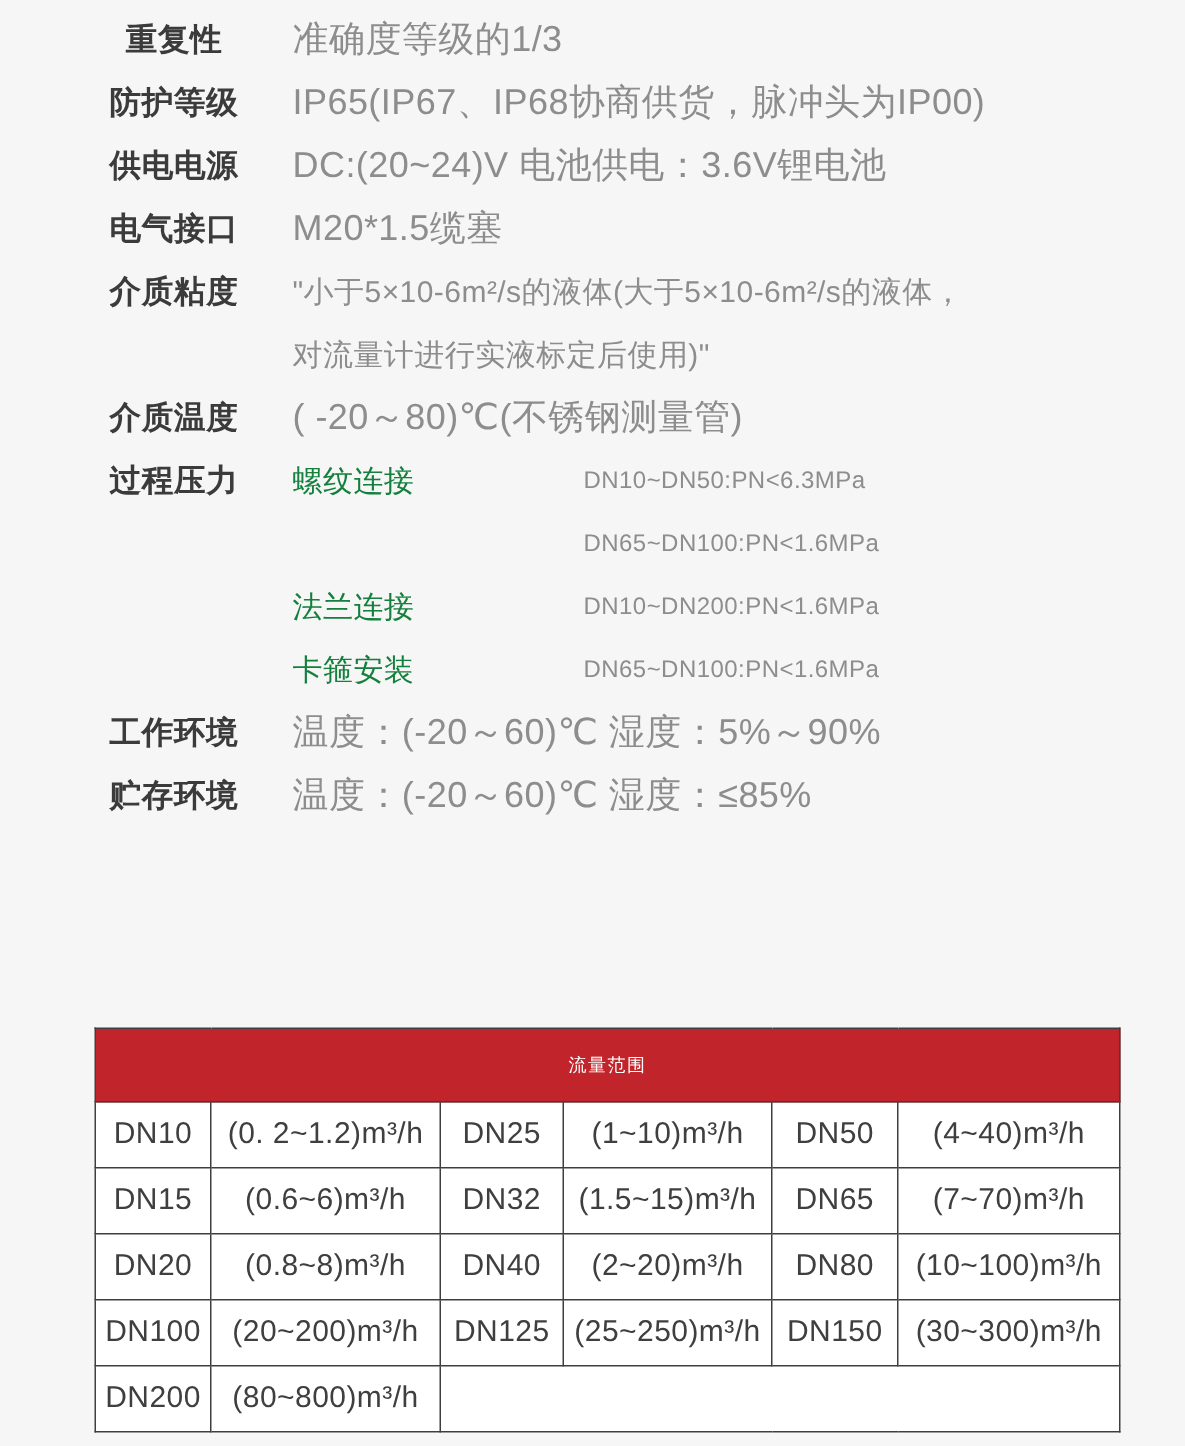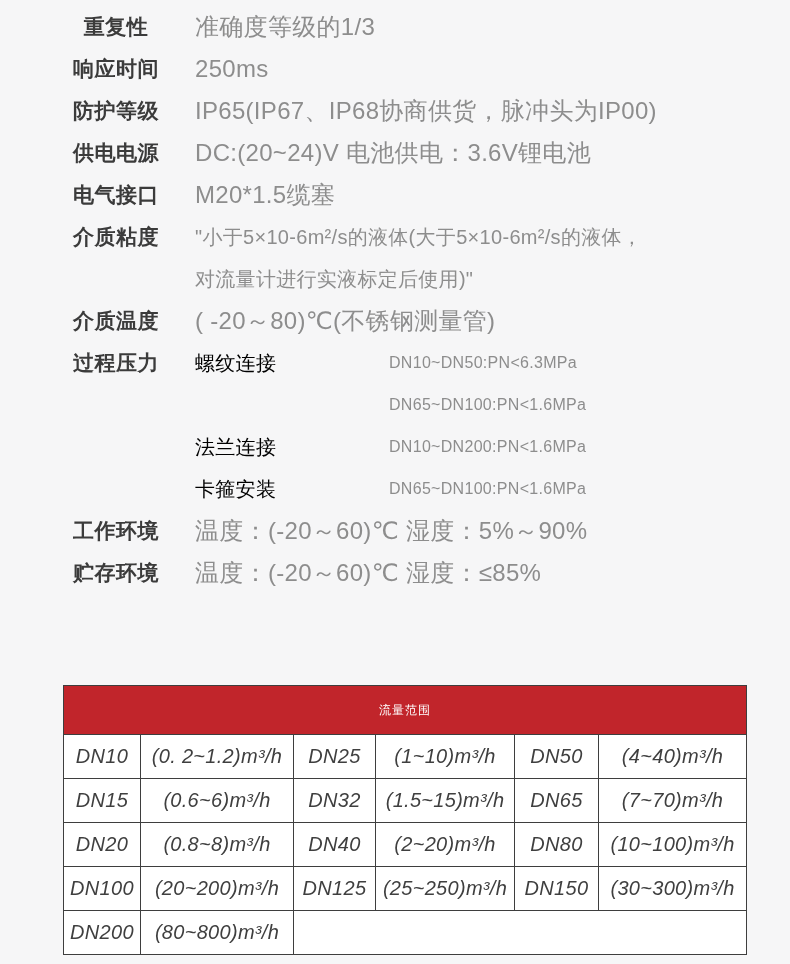--- a/index.html
+++ b/index.html
@@ -28,21 +28,21 @@
     letter-spacing:0.3px;
     white-space:pre-wrap;
   }
   .spec-value-col{margin-left:29px;}
   .spec-value-col .vline{
     font-size:20px;color:#8d8d8d;line-height:42px;letter-spacing:0.3px;
   }
   .press-line{display:flex;}
   .press-sub{
     flex:0 0 194px;width:194px;
-    font-size:20px;color:#000000;line-height:42px;letter-spacing:0.3px;
+    font-size:20px;color:#15803d;line-height:42px;letter-spacing:0.3px;
   }
   .press-val{
     font-size:16px;color:#8d8d8d;line-height:42px;letter-spacing:0.3px;
   }
 
   
   .flow-table-wrap{position:absolute;left:63px;top:685px;}
   table.flow-table{
     border-collapse:collapse;table-layout:fixed;
     width:683px;
@@ -53,39 +53,35 @@
     height:46px;font-size:12px;font-weight:400;
     text-align:center;letter-spacing:1px;
     border:1px solid #3e3e3e;
   }
   table.flow-table td{
     border:1px solid #3e3e3e;
     height:41px;
     text-align:center;vertical-align:middle;
     font-size:20px;color:#3f3f3f;
     letter-spacing:0.3px;
-    overflow:hidden;white-space:nowrap;font-style:italic;
+    overflow:hidden;white-space:nowrap;
   }
 </style>
 </head>
 <body>
 
 <div class="page">
 
   <div class="spec-list">
 
     <div class="spec-row">
       <div class="spec-label">重复性</div>
       <div class="spec-value">准确度等级的1/3</div>
     </div>
 
-    <div class="spec-row">
-      <div class="spec-label">响应时间</div>
-      <div class="spec-value">250ms</div>
-    </div>
 
     <div class="spec-row">
       <div class="spec-label">防护等级</div>
       <div class="spec-value">IP65(IP67、IP68协商供货，脉冲头为IP00)</div>
     </div>
 
     <div class="spec-row">
       <div class="spec-label">供电电源</div>
       <div class="spec-value">DC:(20~24)V 电池供电：3.6V锂电池</div>
     </div>

